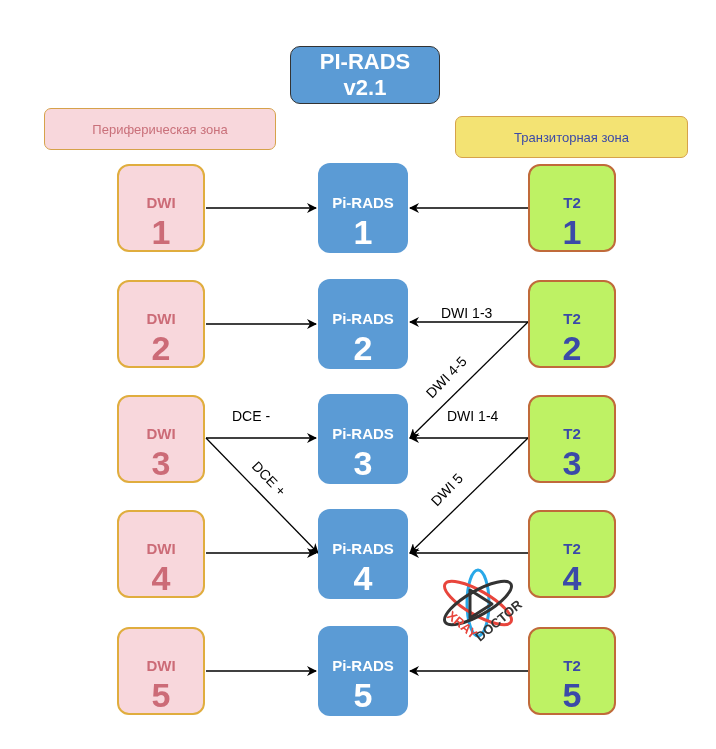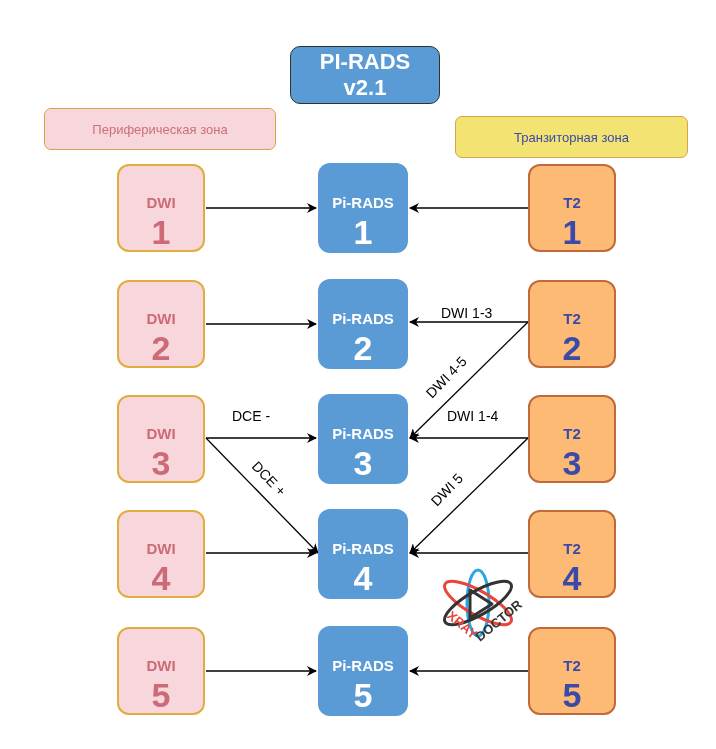--- a/index.html
+++ b/index.html
@@ -4,21 +4,21 @@
 <style>
   html, body { margin:0; padding:0; background:#ffffff; }
   body { width:716px; height:749px; position:relative; overflow:hidden; font-family:"Liberation Sans", sans-serif; }
   .box { position:absolute; box-sizing:border-box; border-radius:12px; display:flex; flex-direction:column; align-items:center; justify-content:center; font-weight:bold; }
   .title { left:290px; top:46px; width:150px; height:58px; background:#5b9bd5; border:1.5px solid #333; border-radius:10px; color:#fff; font-size:22px; line-height:26px; }
   .zone { position:absolute; top:108px; height:42px; border-radius:7px; box-sizing:border-box; display:flex; align-items:center; justify-content:center; font-size:13px; }
   .zone-pz { left:44px; width:232px; background:#f8d7dc; border:1.5px solid #d6a24a; color:#c9707a; }
   .zone-tz { left:455px; width:233px; background:#f3e373; border:1.5px solid #d6a24a; color:#3b4aa8;margin-top:8px; }
   .dwi { width:88px; height:88px; background:#f8d7dc; border:2px solid #e0ad3e; color:#cc6b77; }
   .pir { width:90px; height:90px; background:#5b9bd5; border:none; color:#fff; }
-  .t2 { width:88px; height:88px; background:#fdba74; border:2px solid #c06a3a; color:#3b4aa8; }
+  .t2 { width:88px; height:88px; background:#bef264; border:2px solid #c06a3a; color:#3b4aa8; }
   .lbl { font-size:15px; line-height:20px;margin-top:28px; }
   .num { font-size:34px; line-height:38px; }
   svg.links { position:absolute; left:0; top:0; }
   .edge-label { font-family:"Liberation Sans", sans-serif; font-size:14px; fill:#000; }
 </style>
 </head>
 <body>
 
 <div class="box title">
   <span>PI-RADS</span>

